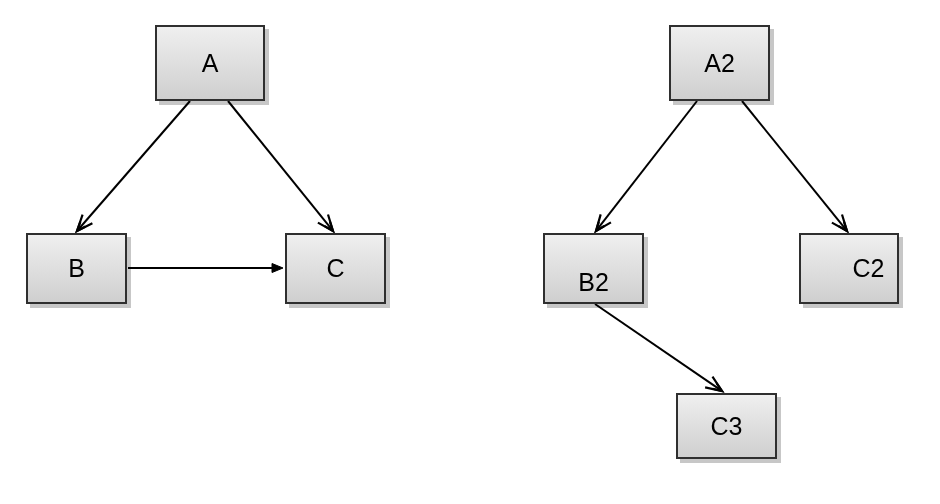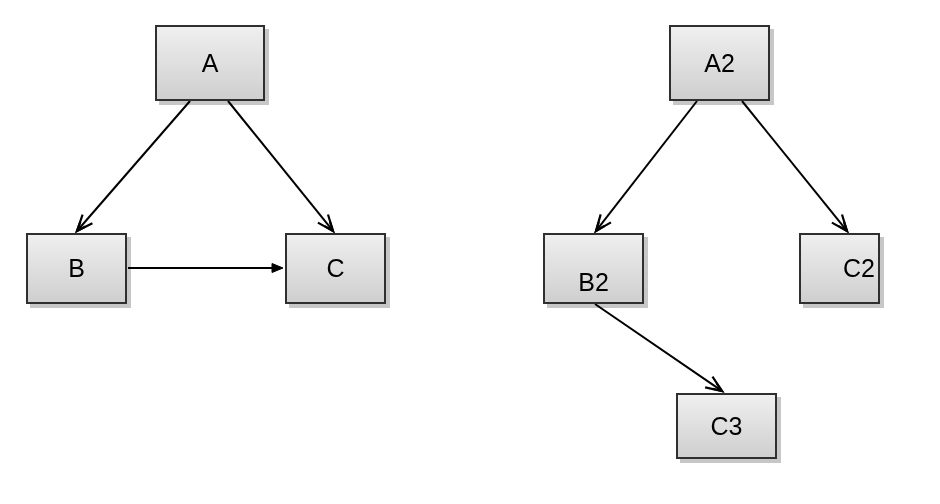--- a/index.html
+++ b/index.html
@@ -109,21 +109,21 @@
       </div>
       <div class="node" style="left: 285px; top: 233px; width: 101px; height: 71px; border-color: rgb(47, 47, 47); background: linear-gradient(rgb(239, 239, 239) 0%, rgb(207, 207, 207) 100%);">
         <span class="node-label" style="color: rgb(0, 0, 0);">C</span>
       </div>
       <div class="node" style="left: 669px; top: 25px; width: 101px; height: 76px; border-color: rgb(47, 47, 47); background: linear-gradient(rgb(239, 239, 239) 0%, rgb(207, 207, 207) 100%);">
         <span class="node-label" style="color: rgb(0, 0, 0);">A2</span>
       </div>
       <div class="node" style="left: 543px; top: 233px; width: 101px; height: 71px; border-color: rgb(47, 47, 47); background: linear-gradient(rgb(239, 239, 239) 0%, rgb(207, 207, 207) 100%);">
         <span class="node-label" style="color: rgb(0, 0, 0); margin-top: 28px;">B2</span>
       </div>
-      <div class="node" style="left: 799px; top: 233px; width: 81px; height: 71px; border-color: rgb(47, 47, 47); background: linear-gradient(rgb(239, 239, 239) 0%, rgb(207, 207, 207) 100%); padding-left: 39px;">
+      <div class="node" style="left: 799px; top: 233px; width: 100px; height: 71px; border-color: rgb(47, 47, 47); background: linear-gradient(rgb(239, 239, 239) 0%, rgb(207, 207, 207) 100%); padding-left: 39px;">
         <span class="node-label" style="color: rgb(0, 0, 0);">C2</span>
       </div>
       <div class="node" style="left: 676px; top: 393px; width: 101px; height: 66px; border-color: rgb(47, 47, 47); background: linear-gradient(rgb(239, 239, 239) 0%, rgb(207, 207, 207) 100%);">
         <span class="node-label" style="color: rgb(0, 0, 0);">C3</span>
       </div>
     </div>
 
 </div>
 
 </body></html>

